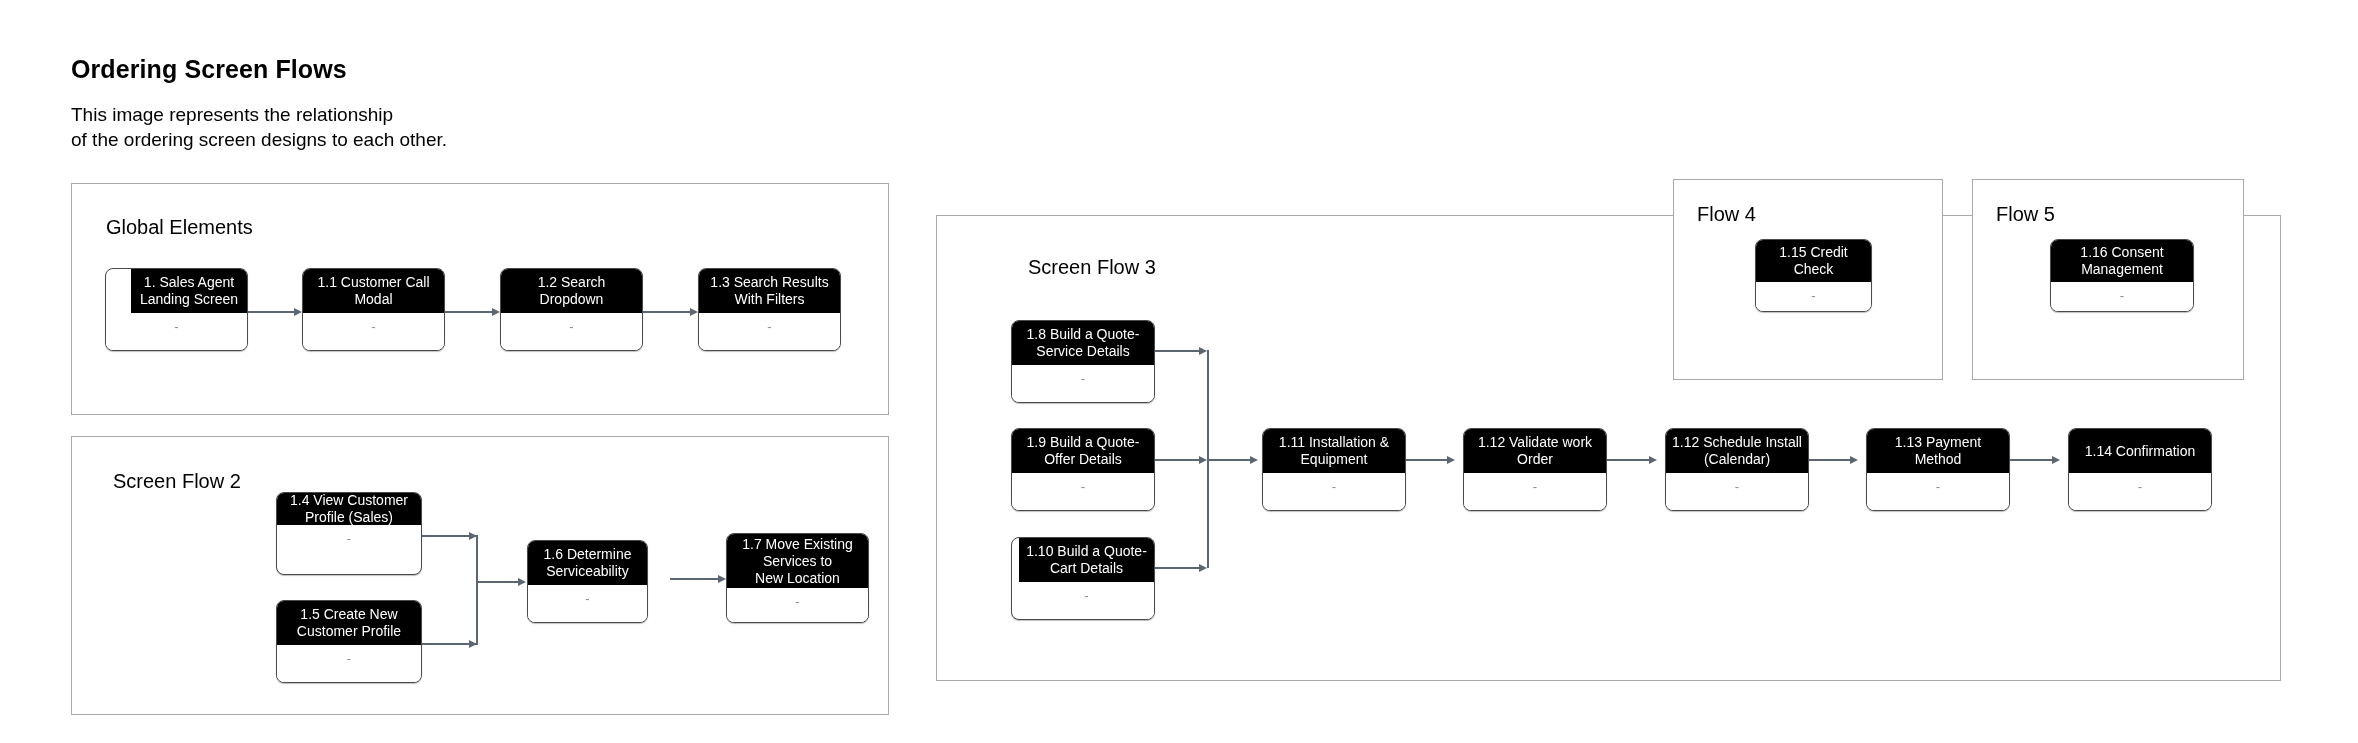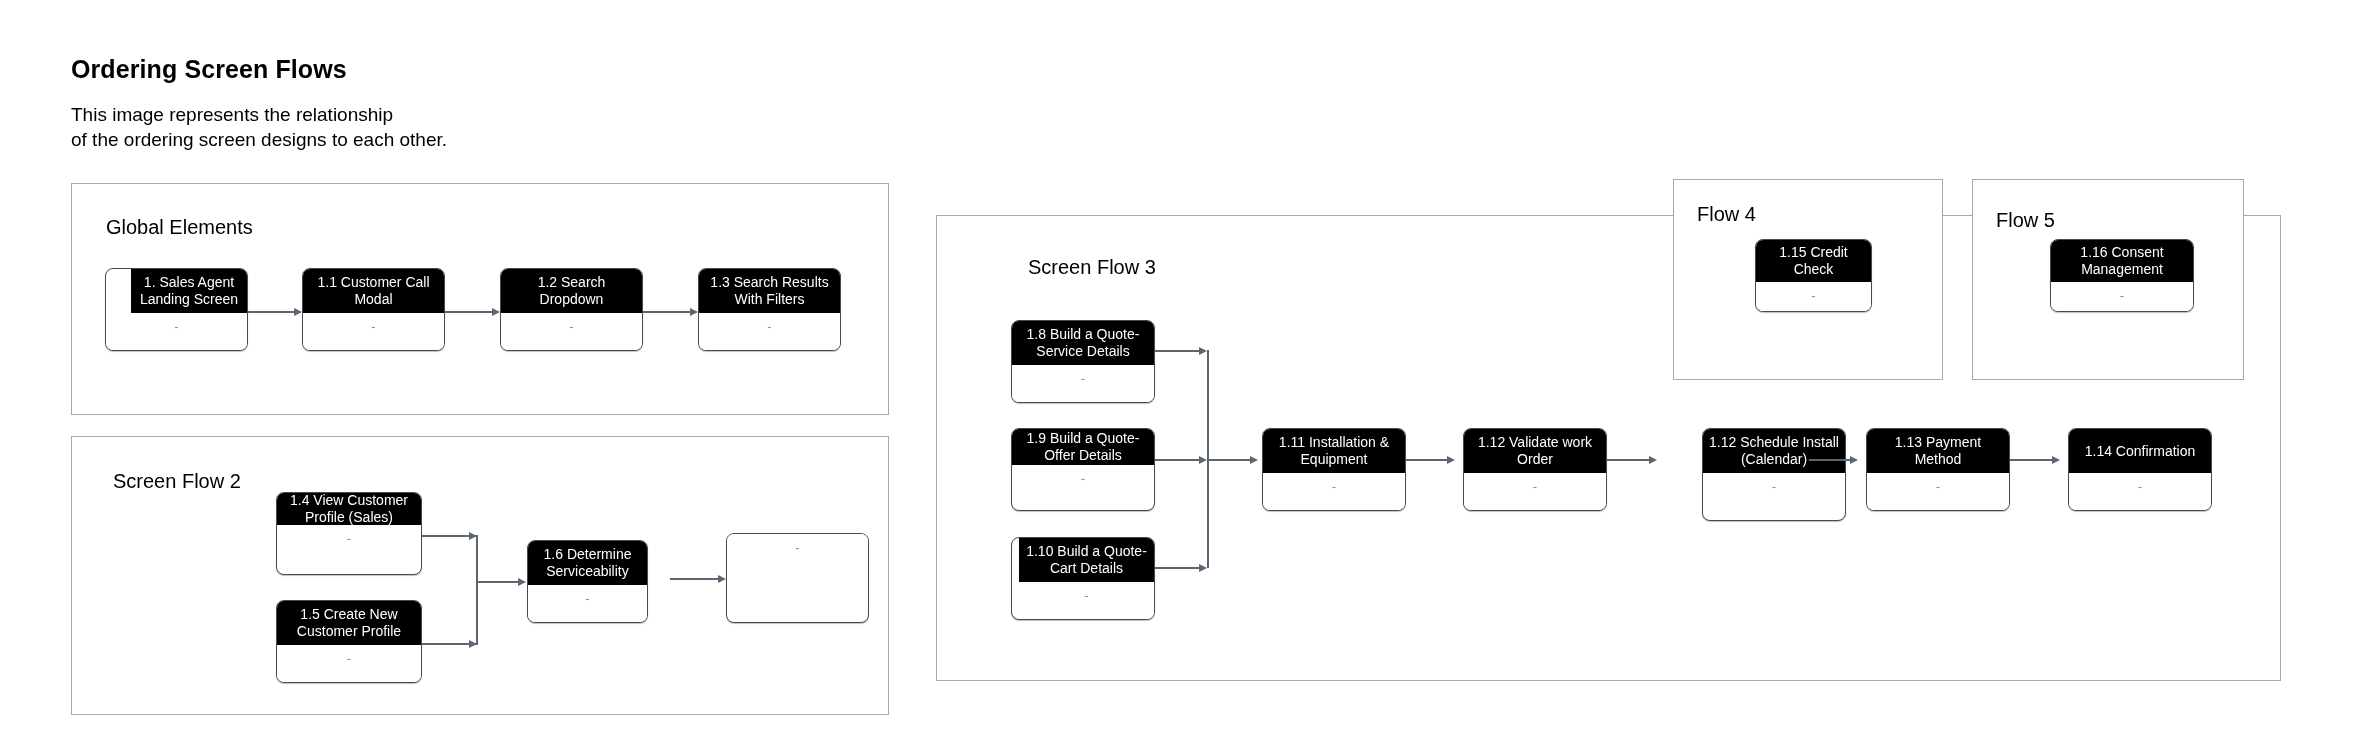--- a/index.html
+++ b/index.html
@@ -122,20 +122,23 @@
   <div class="node-body" style="height:39px;">-</div>
 </div>
 
 <div class="node" style="left:527px;top:540px;width:121px;height:83px;">
   <div class="node-head" style="height:44px;">1.6 Determine
 Serviceability</div>
   <div class="node-body" style="height:39px;">-</div>
 </div>
 
 <div class="node" style="left:726px;top:533px;width:143px;height:90px;">
+  <div class="node-head" style="height:54px;">1.7 Move Existing
+Services to
+New Location</div>
   <div class="node-body" style="height:36px;">-</div>
 </div>
 
 <div class="arrow-line" style="left:422px;top:535px;width:54px;"></div>
 <div class="arrow" style="left:469px;top:531.5px;"></div>
 <div class="arrow-line" style="left:422px;top:643px;width:54px;"></div>
 <div class="arrow" style="left:469px;top:639.5px;"></div>
 <div class="conn v" style="left:476px;top:535px;height:110px;"></div>
 <div class="arrow-line" style="left:476px;top:581px;width:44px;"></div>
 <div class="arrow" style="left:518px;top:577.5px;"></div>
@@ -145,21 +148,21 @@
 <div class="panel" style="left:936px;top:215px;width:1345px;height:466px;"></div>
 <div class="panel-title" style="left:1020px;top:256px;">Screen Flow 3</div>
 
 <div class="node" style="left:1011px;top:320px;width:144px;height:83px;">
   <div class="node-head" style="height:44px;">1.8 Build a Quote-
 Service Details</div>
   <div class="node-body" style="height:39px;">-</div>
 </div>
 
 <div class="node" style="left:1011px;top:428px;width:144px;height:83px;">
-  <div class="node-head" style="height:36px;">1.9 Build a Quote-
+  <div class="node-head" style="height:44px;">1.9 Build a Quote-
 Offer Details</div>
   <div class="node-body" style="height:39px;">-</div>
 </div>
 
 <div class="node" style="left:1011px;top:537px;width:144px;height:83px;padding-left:7px;">
   <div class="node-head" style="height:44px;">1.10 Build a Quote-
 Cart Details</div>
   <div class="node-body" style="height:39px;">-</div>
 </div>
 
@@ -178,21 +181,21 @@
 Equipment</div>
   <div class="node-body" style="height:39px;">-</div>
 </div>
 
 <div class="node" style="left:1463px;top:428px;width:144px;height:83px;">
   <div class="node-head" style="height:44px;">1.12 Validate work
 Order</div>
   <div class="node-body" style="height:39px;">-</div>
 </div>
 
-<div class="node" style="left:1665px;top:428px;width:144px;height:93px;margin-left:37px;">
+<div class="node" style="left:1665px;top:428px;width:144px;height:83px;">
   <div class="node-head" style="height:44px;">1.12 Schedule Install
 (Calendar)</div>
   <div class="node-body" style="height:39px;">-</div>
 </div>
 
 <div class="node" style="left:1866px;top:428px;width:144px;height:83px;">
   <div class="node-head" style="height:44px;">1.13 Payment
 Method</div>
   <div class="node-body" style="height:39px;">-</div>
 </div>
@@ -213,19 +216,19 @@
 
 <div class="panel overlay" style="left:1673px;top:179px;width:270px;height:201px;"></div>
 <div class="panel-title" style="left:1689px;top:203px;">Flow 4</div>
 
 <div class="node" style="left:1749px;top:239px;width:117px;height:73px;margin-left:6px;">
   <div class="node-head" style="height:42px;">1.15 Credit Check</div>
   <div class="node-body" style="height:31px;">-</div>
 </div>
 
 <div class="panel overlay" style="left:1972px;top:179px;width:272px;height:201px;"></div>
-<div class="panel-title" style="left:1988px;top:203px;margin-top:6px;">Flow 5</div>
+<div class="panel-title" style="left:1988px;top:203px;">Flow 5</div>
 
 <div class="node" style="left:2050px;top:239px;width:144px;height:73px;">
   <div class="node-head" style="height:42px;">1.16 Consent
 Management</div>
   <div class="node-body" style="height:31px;">-</div>
 </div>
 
 </body></html>

